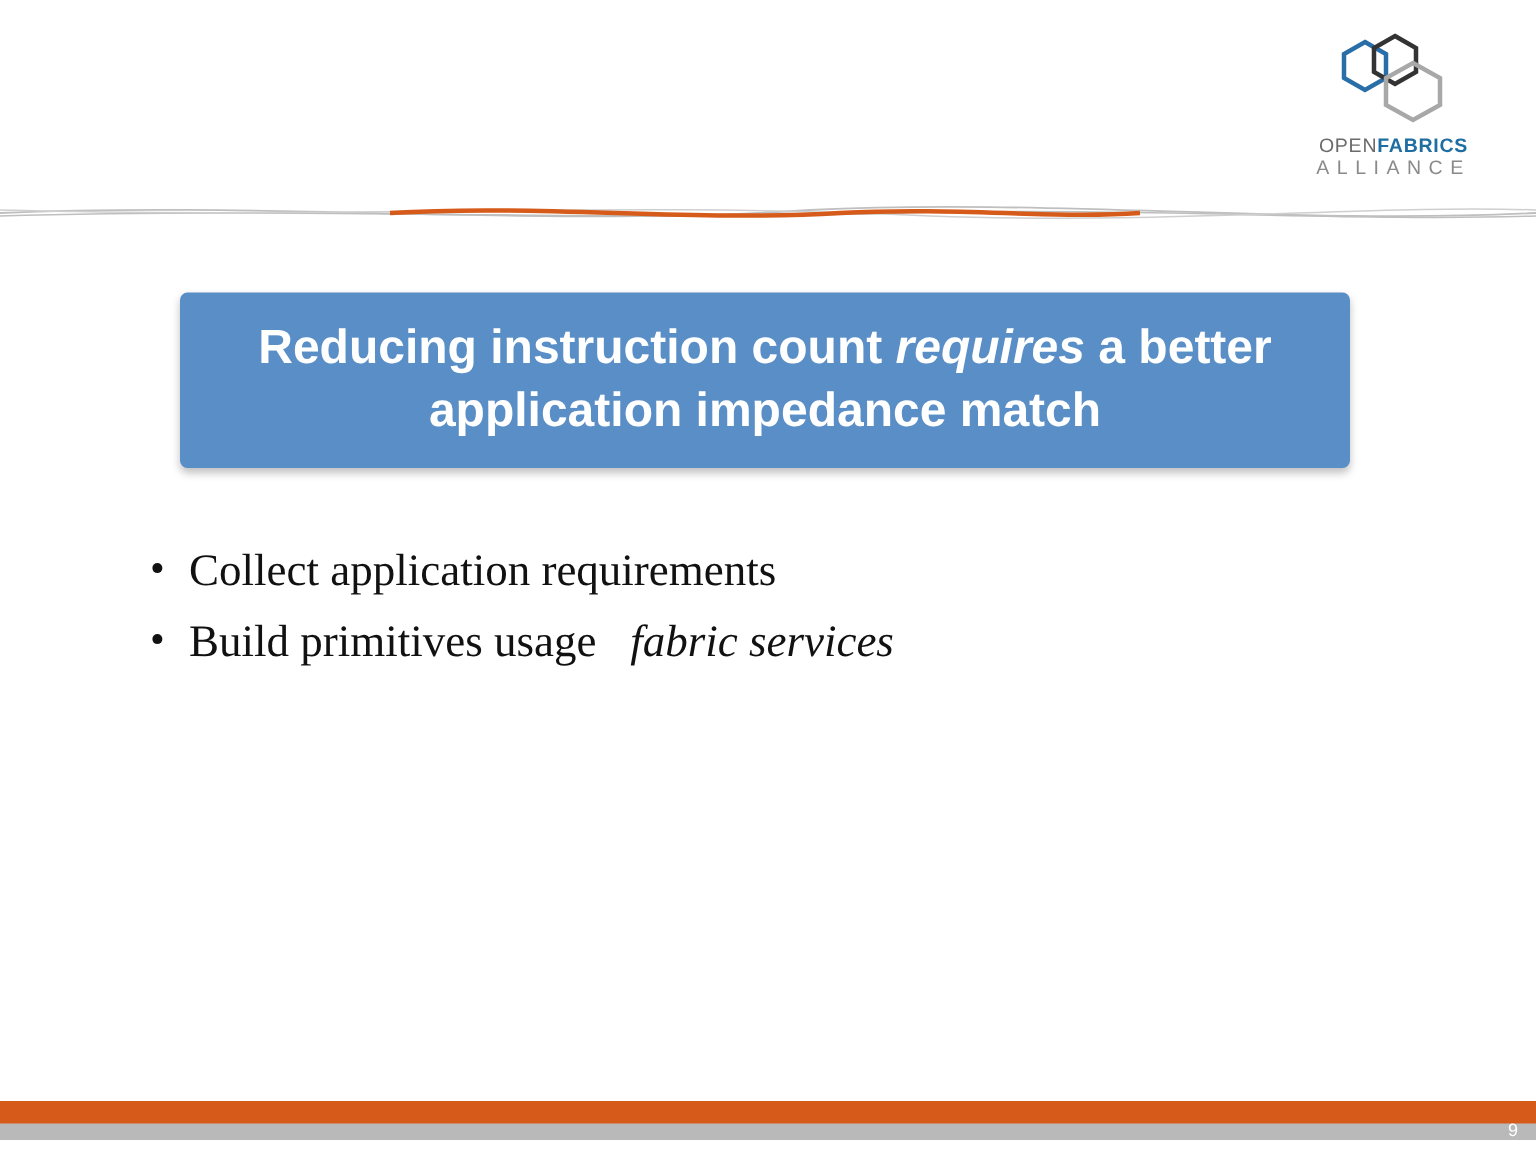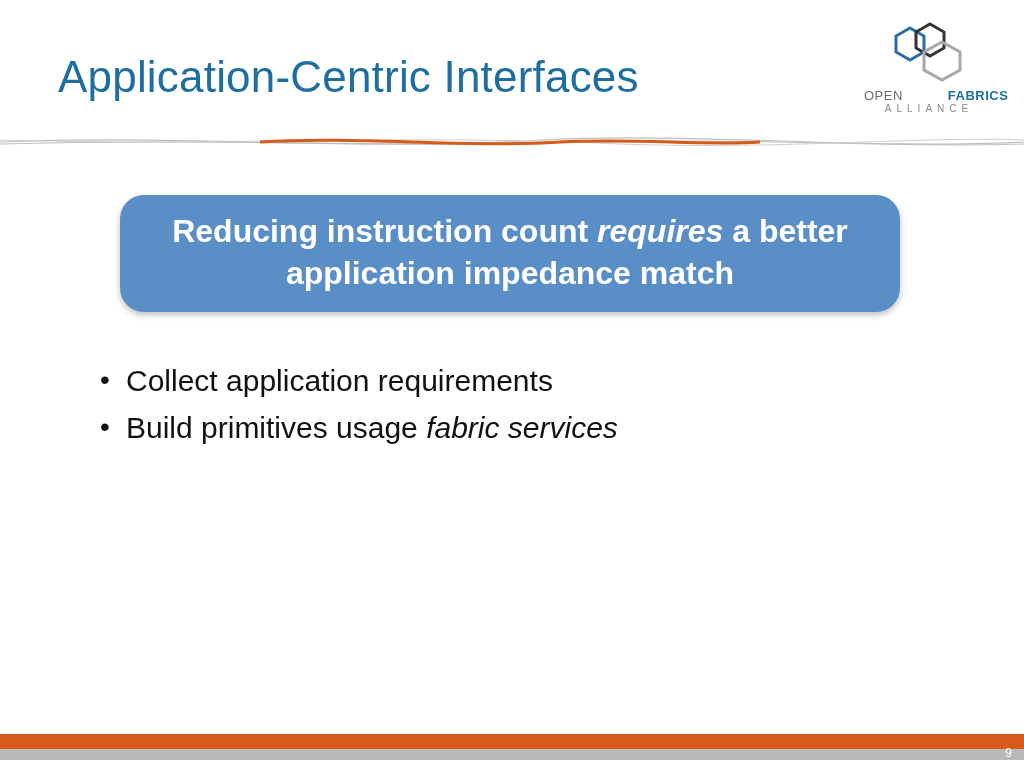--- a/index.html
+++ b/index.html
@@ -23,63 +23,63 @@
     width: 130px;
     text-align: center;
   }
   .logo-text {
     font-size: 13px;
     letter-spacing: 0.5px;
     color: #555;
     margin-top: 2px;
   }
   .logo-text .open { color: #6b6b6b; font-weight: 400; text-align: right; }
-  .logo-text .fabrics { color: #1f6ea2; font-weight: 700; padding-left: 45px; }
+  .logo-text .fabrics { color: #1f6ea2; font-weight: 700; }
   .logo-sub {
-    font-size: 10px;
+    font-size: 13px;
     letter-spacing: 5px;
     color: #8a8a8a;
     margin-top: 0px;
   }
 
   .divider {
     position: absolute;
     left: 0;
     top: 130px;
     width: 1024px;
     height: 24px;
   }
 
   .callout {
     position: absolute;
     left: 120px;
     top: 195px;
     width: 780px;
     background: #5a8ec6;
-    border-radius: 24px;
+    border-radius: 5px;
     box-shadow: 0 3px 6px rgba(0,0,0,0.25);
     padding: 16px 28px 18px 28px;
     text-align: center;
   }
   .callout-text {
     color: #fff;
     font-size: 32px;
     font-weight: 700;
     line-height: 1.3;
   }
   .callout-text em { font-style: italic; font-weight: 700; }
 
   .body {
     position: absolute;
     left: 90px;
     top: 358px;
     width: 860px;
     color: #111;
   }
-  .body ul { list-style: none; }
+  .body ul { list-style: none; font-family: Liberation Serif, serif; }
   .body .lvl1 {
     font-size: 30px;
     line-height: 1.55;
     position: relative;
     padding-left: 36px;
   }
   .body .lvl1::before {
     content: "•";
     position: absolute;
     left: 10px;
@@ -93,21 +93,21 @@
     padding-left: 86px;
     color: #111;
   }
   .body .lvl2::before {
     content: "–";
     position: absolute;
     left: 56px;
     top: 0;
     font-size: 26px;
   }
-  .body em { font-style: italic; }
+  .body em { font-style: italic; margin-left: 15px; }
 
   .footer {
     position: absolute;
     left: 0;
     bottom: 18px;
     width: 1024px;
     height: 16px;
     background: #d65a1a;
   }
   .footer-grey {
@@ -125,21 +125,20 @@
     font-size: 12px;
     color: #fff;
     z-index: 3;
   }
 </style>
 </head>
 <body>
 
 <div class="slide">
 
-  <div class="title">Application-Centric Interfaces</div>
 
   <div class="logo">
     <svg width="86" height="60" viewBox="0 0 86 60">
       <g fill="none" stroke-width="3">
         <polygon points="24,6 38,14 38,30 24,38 10,30 10,14" stroke="#2a6ea8"></polygon>
         <polygon points="44,2 58,10 58,26 44,34 30,26 30,10" stroke="#333"></polygon>
         <polygon points="56,20 74,30 74,48 56,58 38,48 38,30" stroke="#a8a8a8"></polygon>
       </g>
     </svg>
     <div class="logo-text">

